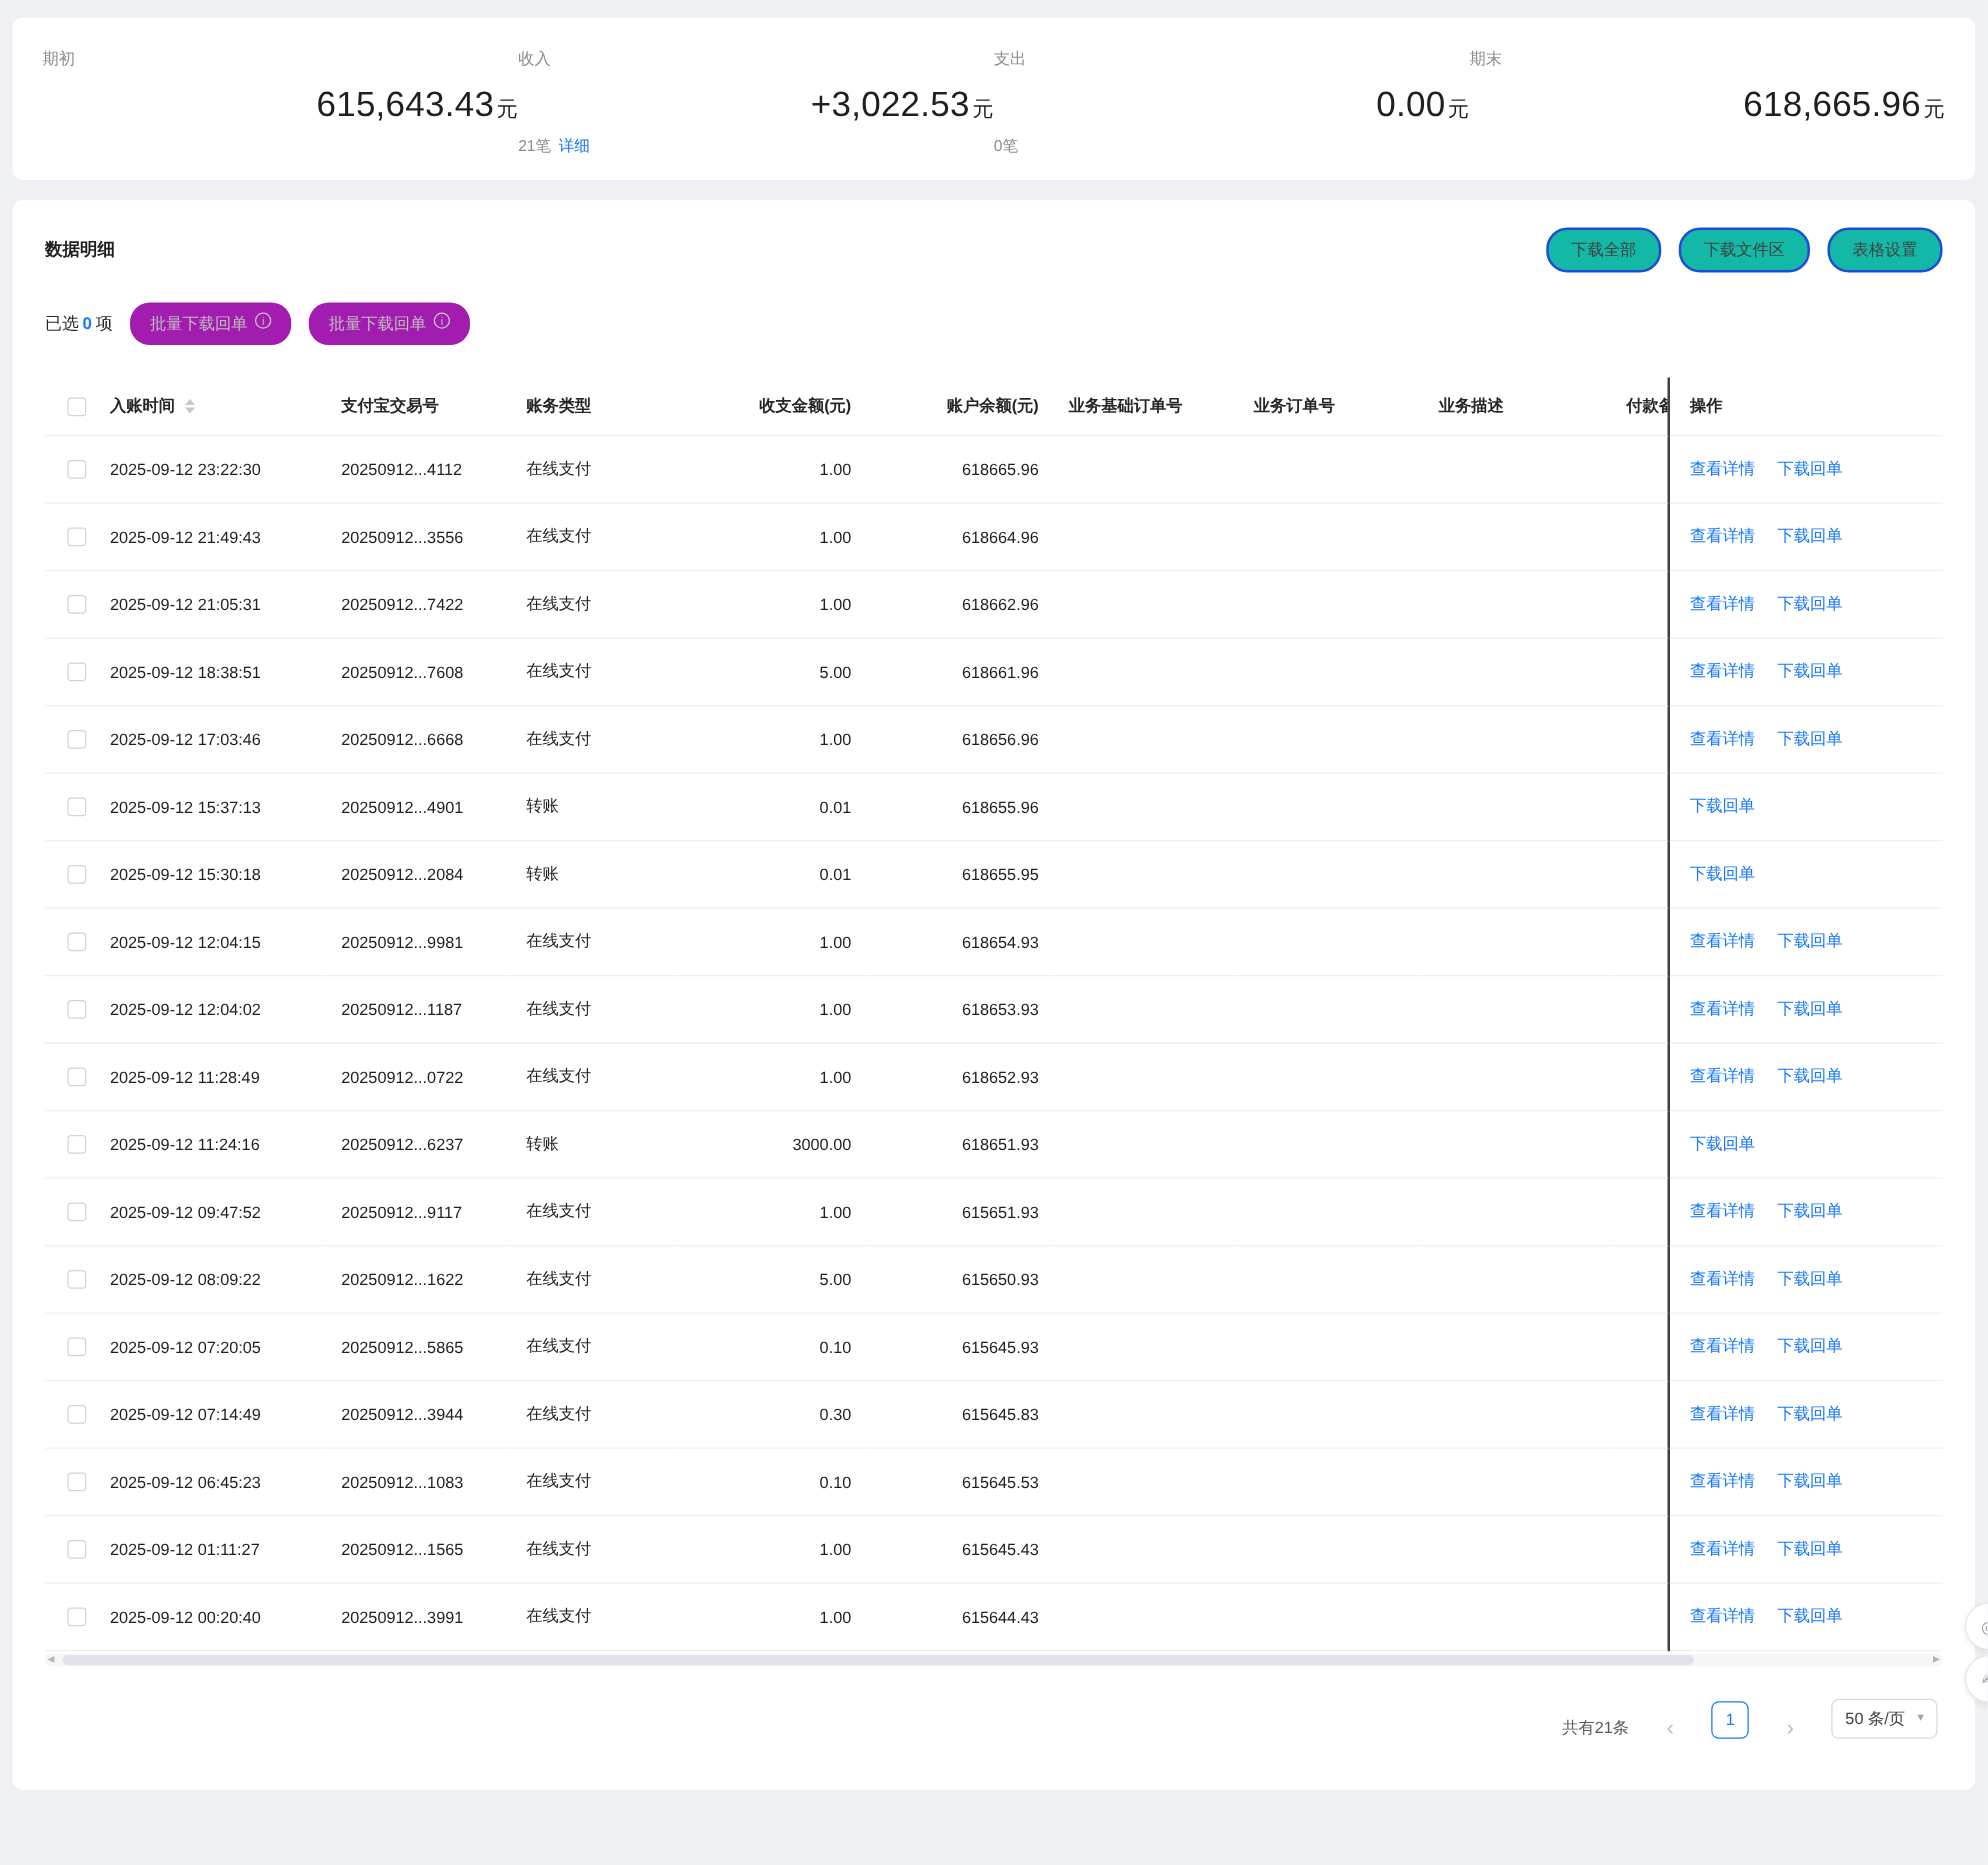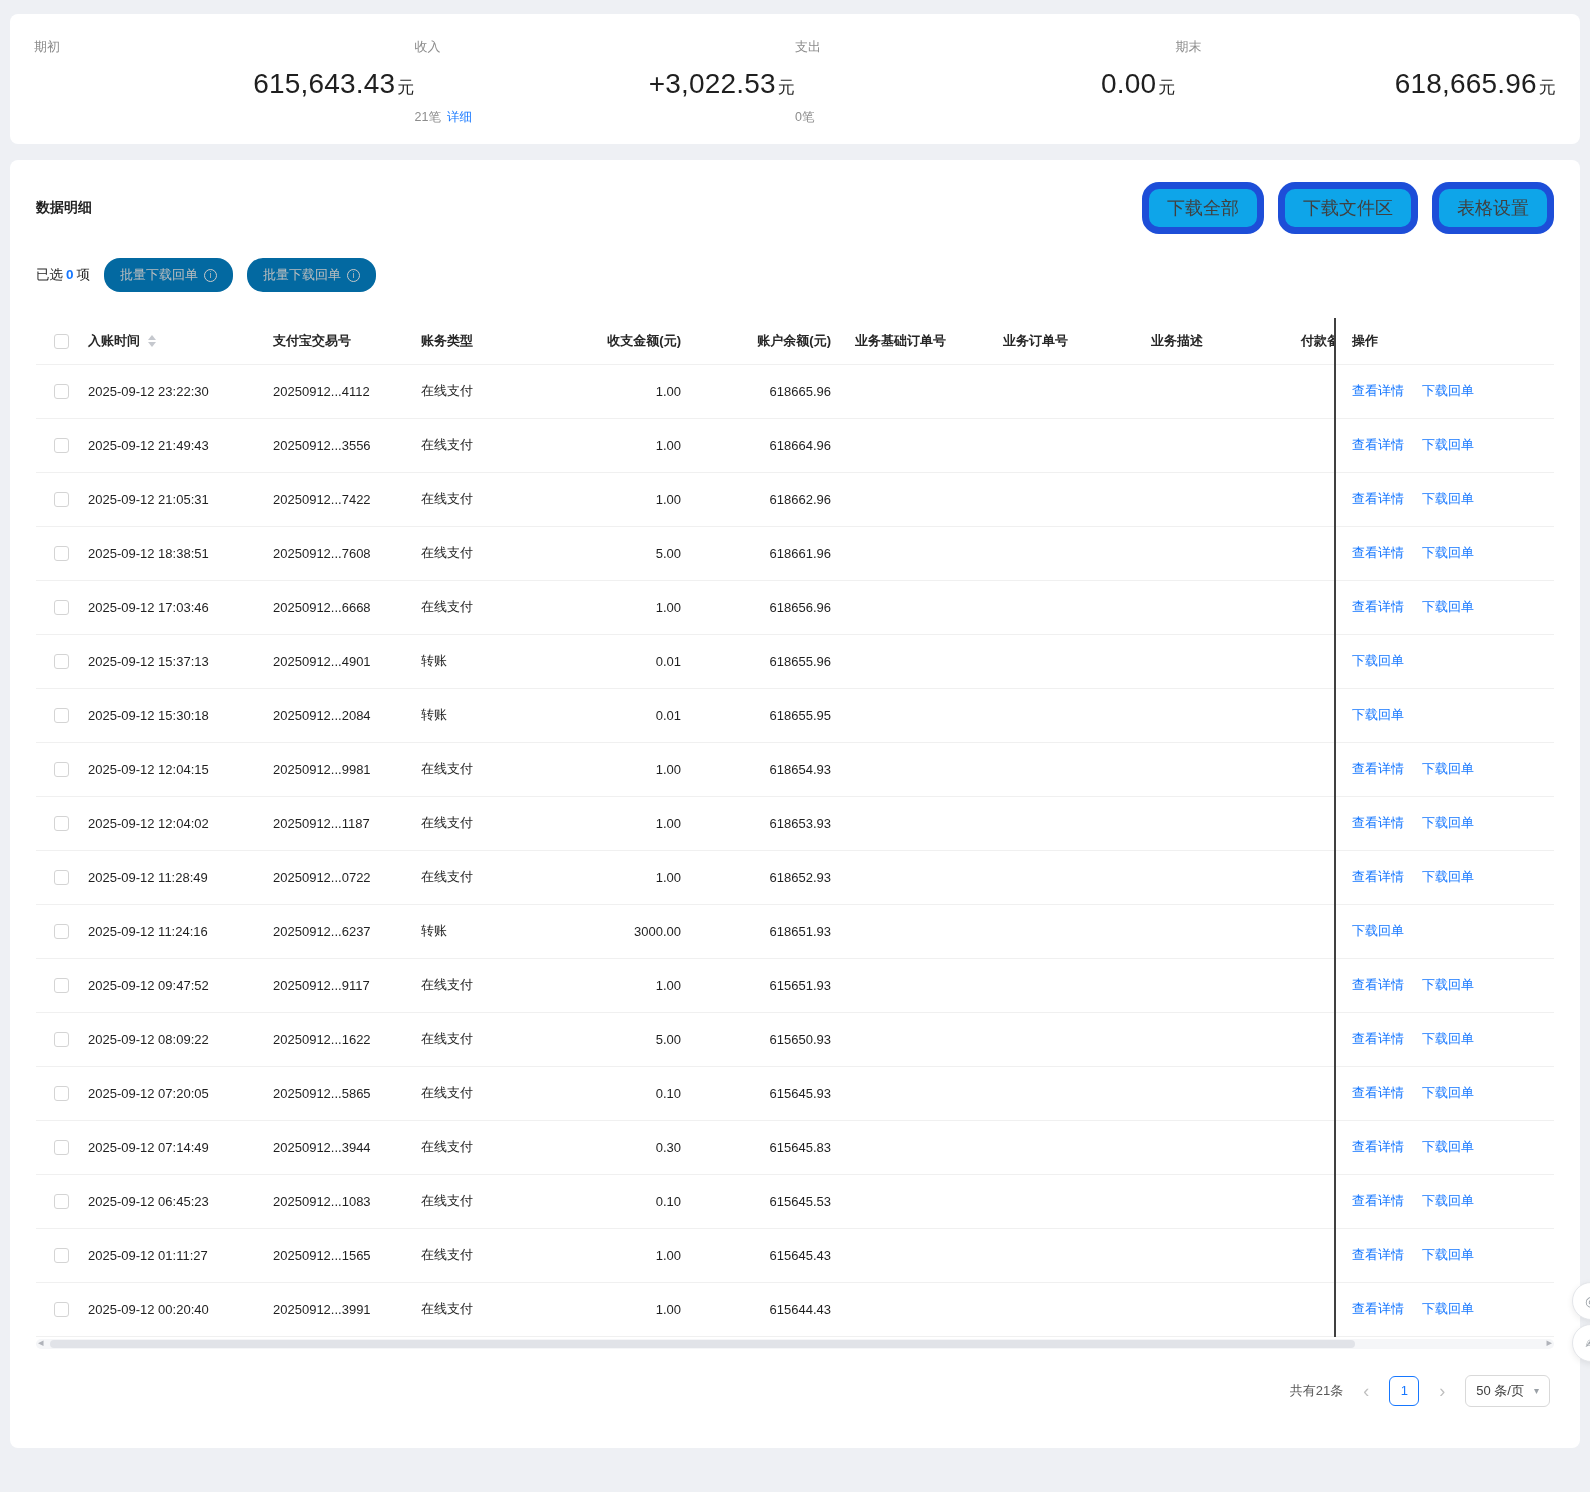--- a/index.html
+++ b/index.html
@@ -13,27 +13,27 @@
   .sum-value { font-size:28px; color:#1f1f1f; font-weight:500; letter-spacing:.2px;text-align:right; }
   .sum-unit  { font-size:17px; font-weight:400; margin-left:2px; }
   .sum-sub   { margin-top:9px; font-size:12.5px; color:#8c8c8c; }
   .sum-sub a { color:#1677ff; text-decoration:none; margin-left:6px; cursor:pointer;margin-top:12px; }
 
   
   .panel { background:#fff; border-radius:8px; margin:16px 10px 14px; padding:22px 26px 16px; position:relative; }
   .panel-head { display:flex; align-items:center; justify-content:space-between; }
   .panel-title { font-size:14px; font-weight:700; color:#1f1f1f; }
   .head-btns { display:flex; gap:14px; }
-  .pill-btn { font-size:18px; color:#404040; border:7px solid #1d4ed8; background:#0ea5e9; border-radius:17px;
+  .pill-btn { font-size:13px; color:#404040; border:2px solid #1d4ed8; background:#14b8a6; border-radius:17px;
               padding:7px 18px; cursor:pointer; white-space:nowrap; }
 
   
   .select-bar { display:flex; align-items:center; gap:14px; margin-top:24px; font-size:13.5px; color:#262626; }
   .sel-count { color:#1677ff; font-weight:600; margin:0 3px; }
-  .ghost-btn { display:inline-flex; align-items:center; gap:6px; font-size:13px; color:#bfbfbf; background:#0369a1;
+  .ghost-btn { display:inline-flex; align-items:flex-start; gap:6px; font-size:13px; color:#bfbfbf; background:#a21caf;
                border:none; border-radius:16px; padding:8px 16px; cursor:not-allowed; }
   .info-i { display:inline-flex; align-items:center; justify-content:center; width:13px; height:13px;
             border:1px solid #c9c9c9; border-radius:50%; font-size:9px; color:#bfbfbf; font-style:normal; }
 
   
   .table-wrap { margin-top:26px; }
   table { width:100%; border-collapse:collapse; table-layout:fixed; }
   th, td { font-size:13px; color:#1f1f1f; text-align:left; padding:0 12px; height:54px;
            border-bottom:1px solid #f0f0f0; white-space:nowrap; overflow:hidden; }
   thead th { font-weight:700; height:46px; color:#262626; }
@@ -52,21 +52,21 @@
   .sort-up   { border-bottom:5px solid #c5c8ce; }
   .sort-down { border-top:5px solid #c5c8ce; }
 
   
   .hscroll { position:relative; height:10px; margin-top:2px; background:#f5f6f8; border-radius:5px; }
   .hscroll .thumb { position:absolute; left:14px; top:1px; height:8px; width:86%; background:#e1e3e8; border-radius:4px; }
   .hs-arrow { position:absolute; top:-3px; font-size:11px; color:#b0b3ba; }
   .hs-arrow.left{ left:2px; } .hs-arrow.right{ right:2px; }
 
   
-  .foot { display:flex; align-items:center; justify-content:flex-end; gap:16px; margin:26px 4px 25px; font-size:13px; color:#595959; }
+  .foot { display:flex; align-items:flex-end; justify-content:flex-end; gap:26px; margin:26px 4px 25px; font-size:13px; color:#595959; }
   .pg-chevron { font-size:18px; color:#bfbfbf; padding:0 4px; cursor:pointer; line-height:1; }
   .pg-current { min-width:30px; height:30px; display:flex; align-items:center; justify-content:center;
                 border:1px solid #1677ff; color:#1677ff; border-radius:6px; font-size:13px; cursor:pointer; background:#fff; }
   .pg-size { display:flex; align-items:center; gap:10px; border:1px solid #d9d9d9; border-radius:6px;
              height:32px; padding:0 10px; color:#404040; cursor:pointer; background:#fff; }
   .pg-size .caret { font-size:10px; color:#9aa0a6; }
 
   
   .float-widget { position:absolute; right:-20px; width:38px; height:38px; border-radius:50%;
                   background:#fff; border:1px solid #e4e6ea; box-shadow:0 2px 6px rgba(0,0,0,.08);

